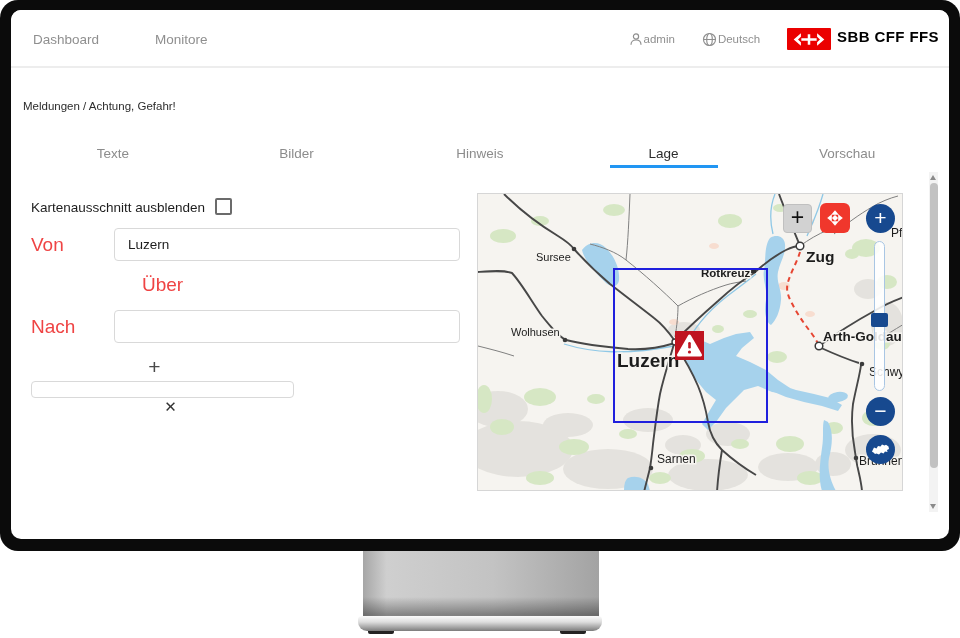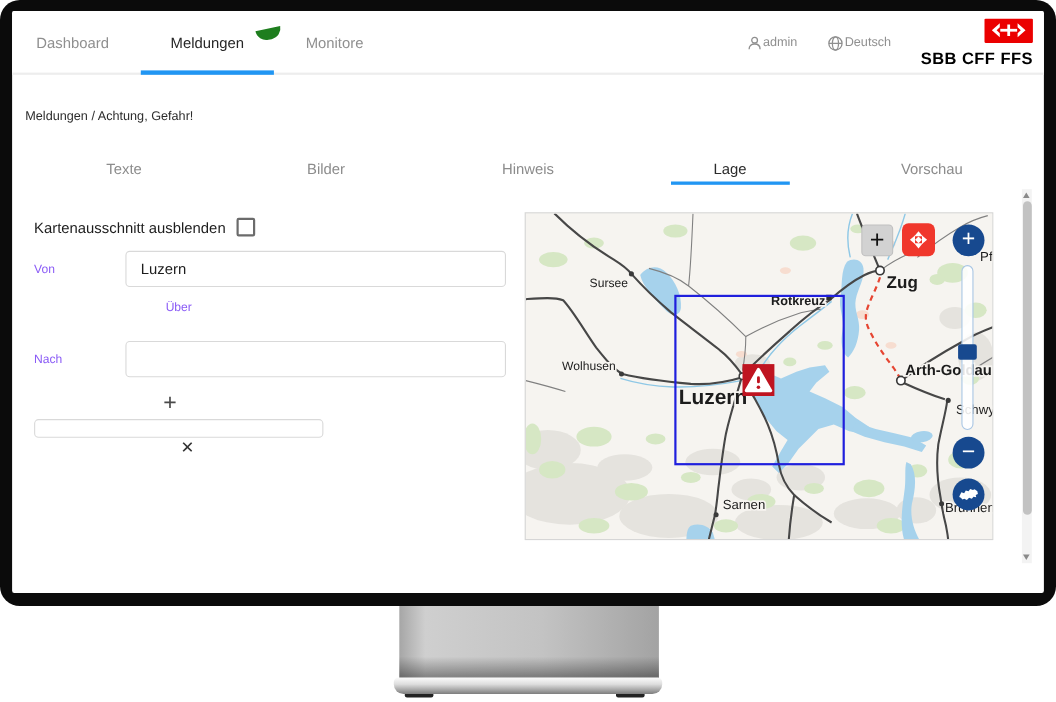--- a/index.html
+++ b/index.html
@@ -7,48 +7,48 @@
   *{box-sizing:border-box;}
 
   
   .stand{position:absolute;left:363px;top:550px;width:236px;height:67px;
     background:linear-gradient(180deg,rgba(0,0,0,0) 70%,rgba(0,0,0,.35) 96%),
                linear-gradient(90deg,#a6a6a6 0%,#cfcfcf 10%,#c3c3c3 55%,#a3a3a3 100%);}
   .base{position:absolute;left:358px;top:616px;width:244px;height:15px;border-radius:4px 4px 9px 9px;
     background:linear-gradient(180deg,#fbfbfb 0%,#dedede 40%,#9a9a9a 82%,#7c7c7c 100%);z-index:2;}
   .foot{position:absolute;top:628px;width:26px;height:6px;border-radius:2px;background:#232323;z-index:1;}
   .monitor{position:absolute;left:0;top:0;width:960px;height:551px;background:#0b0b0b;border-radius:18px;z-index:3;}
-  .screen{position:absolute;left:11px;top:10px;width:938px;height:529px;background:#ffffff;border-radius:2px;overflow:hidden;}
+  .screen{position:absolute;left:11px;top:10px;width:938px;height:529px;background:#ffffff;border-radius:10px;overflow:hidden;}
 
   
   .app-header{position:absolute;top:0;left:0;right:0;height:58px;background:#fff;border-bottom:2px solid #ededed;}
   .nav{position:absolute;left:22px;top:0;height:58px;display:flex;gap:56px;}
   .nav-item{position:relative;display:flex;align-items:center;height:100%;font-size:13.5px;color:#8f8f8f;cursor:pointer;}
   .nav-item.active{color:#262626;}
   .nav-ink{position:absolute;left:-27px;right:-27px;bottom:0;height:4px;background:#2196f3;}
   .nav-badge{position:absolute;top:16px;right:-34px;width:23px;height:10px;background:#1e7e1e;
     border-radius:0 0 14px 14px;transform:rotate(-12deg);}
   .header-right{position:absolute;right:10px;top:0;height:58px;display:flex;align-items:center;gap:27px;}
   .hr-item{display:flex;align-items:center;gap:1px;color:#8f8f8f;font-size:11.5px;cursor:pointer;}
-  .brand{display:flex;align-items:flex-end;gap:6px;flex-direction:column;}
+  .brand{display:flex;align-items:flex-start;gap:6px;}
   .sbb-box{width:44px;height:22px;background:#eb0000;display:flex;align-items:center;justify-content:center;border-radius:1px;}
   .sbb-text{font-weight:bold;font-size:15px;color:#000;letter-spacing:.4px;white-space:nowrap;}
 
   
   .breadcrumb{position:absolute;left:12px;top:90px;font-size:11.5px;color:#2c2c2c;cursor:pointer;}
   .tabs{position:absolute;top:128px;left:10px;right:10px;height:30px;display:flex;}
   .tab{flex:1;display:flex;align-items:center;justify-content:center;position:relative;
     font-size:13.5px;color:#8c8c8c;cursor:pointer;}
   .tab.active{color:#2c2c2c;}
   .tab-ink{position:absolute;bottom:0;left:50%;transform:translateX(-50%);width:108px;height:3px;background:#2196f3;}
 
   
   .frow{position:absolute;display:flex;align-items:center;height:33px;}
   .hide-row{position:absolute;left:20px;top:187px;height:18px;display:flex;align-items:flex-end;gap:10px;}
-  .flabel{font-size:11px;color:#8b5cf6;}
+  .flabel{font-size:19px;color:#ef4444;}
   .hide-label{font-size:13.5px;color:#1d1d1d;}
   .checkbox{width:17px;height:17px;border:2px solid #6b6b6b;border-radius:2px;background:#fff;cursor:pointer;}
   .row-von{left:20px;top:218px;}
   .row-ueber{left:20px;top:264px;flex-direction:column;}
   .row-nach{left:20px;top:300px;align-items:center;}
   .lblcell{flex:0 0 83px;}
   .tinput{height:33px;border:1px solid #d9d9d9;border-radius:4px;background:#fff;
     font-family:"Liberation Sans",sans-serif;font-size:13.5px;color:#1d1d1d;padding:0 13px;outline:none;}
   .w-main{width:346px;}
   .w-mid{width:263px;}
@@ -87,25 +87,20 @@
 <div class="foot" style="left:560px;"></div>
 <div class="base"></div>
 
 <div class="monitor">
   <div class="screen">
 
     <div class="app-header">
       <div class="nav">
         <div class="nav-item">
           <span>Dashboard</span>
-        </div>
-        <div class="nav-item active">
-          <span>Meldungen</span>
-          <span class="nav-badge"></span>
-          <span class="nav-ink"></span>
         </div>
         <div class="nav-item">
           <span>Monitore</span>
         </div>
       </div>
       <div class="header-right">
         <div class="hr-item">
           <svg width="14" height="14" viewBox="0 0 14 14">
             <circle cx="7" cy="4.5" r="2.6" fill="none" stroke="#8f8f8f" stroke-width="1.2"></circle>
             <path d="M2,12.7 C2,9.6 4.2,8 7,8 C9.8,8 12,9.6 12,12.7" fill="none" stroke="#8f8f8f" stroke-width="1.2"></path>

